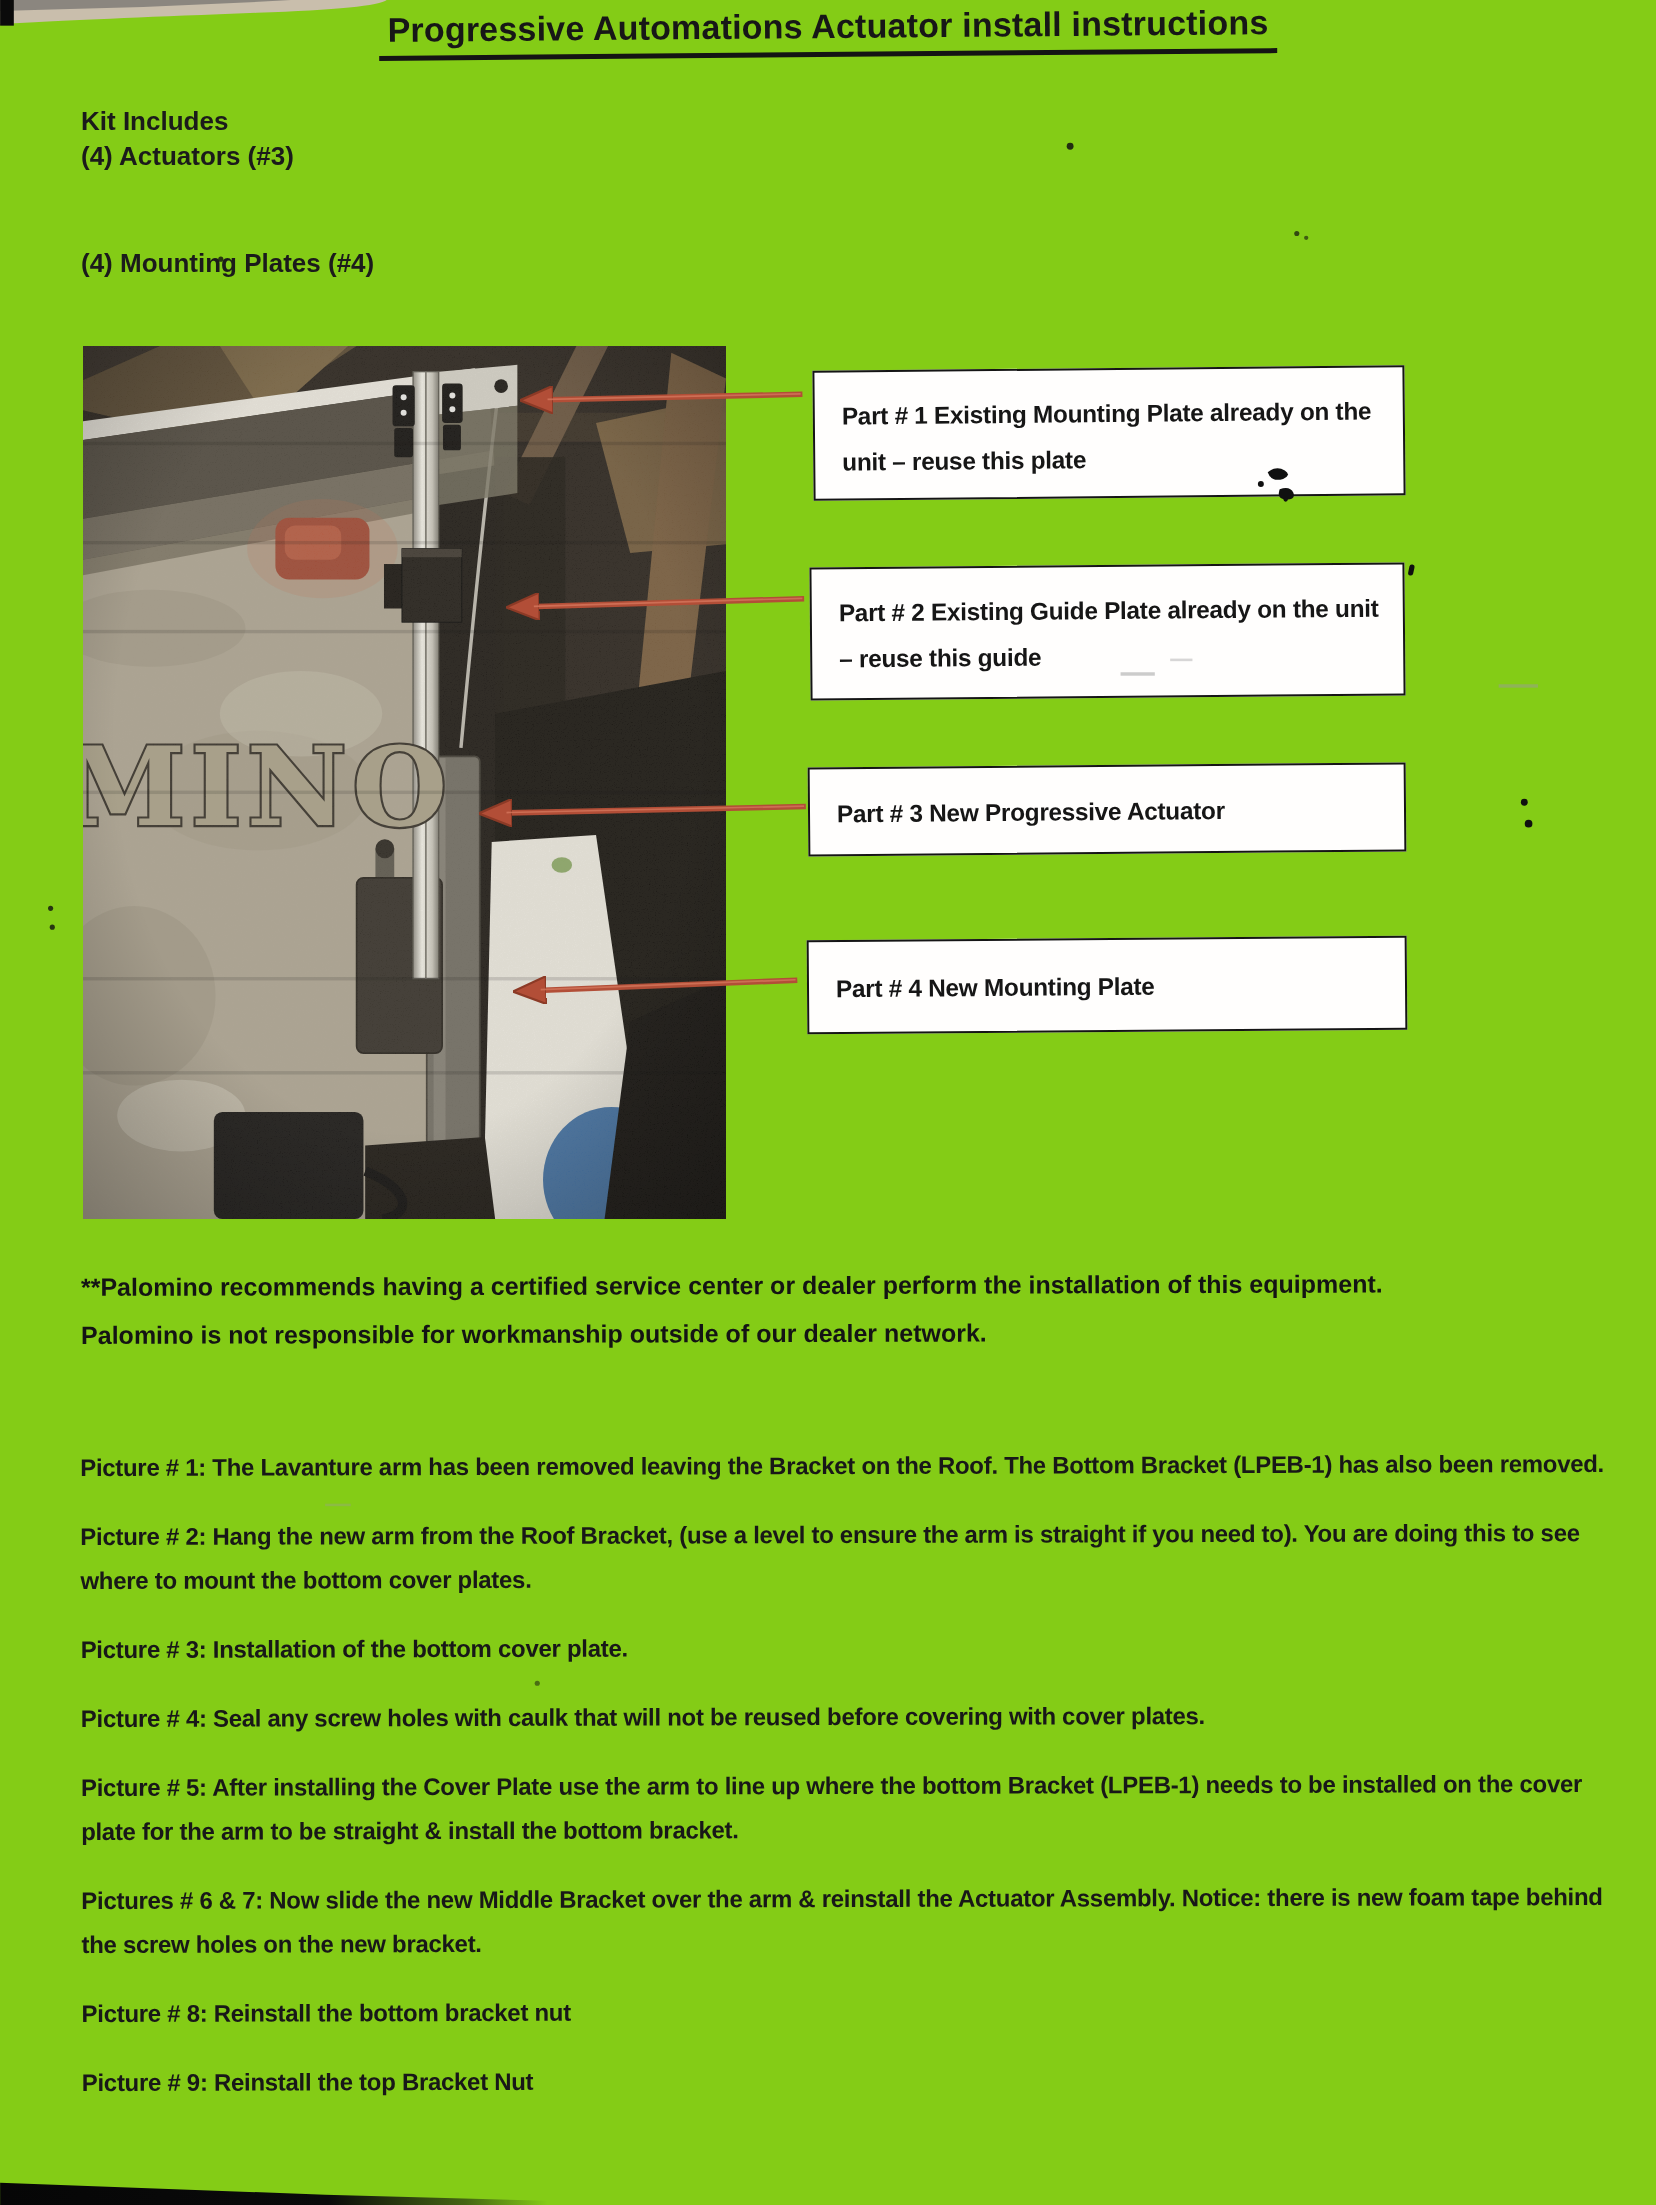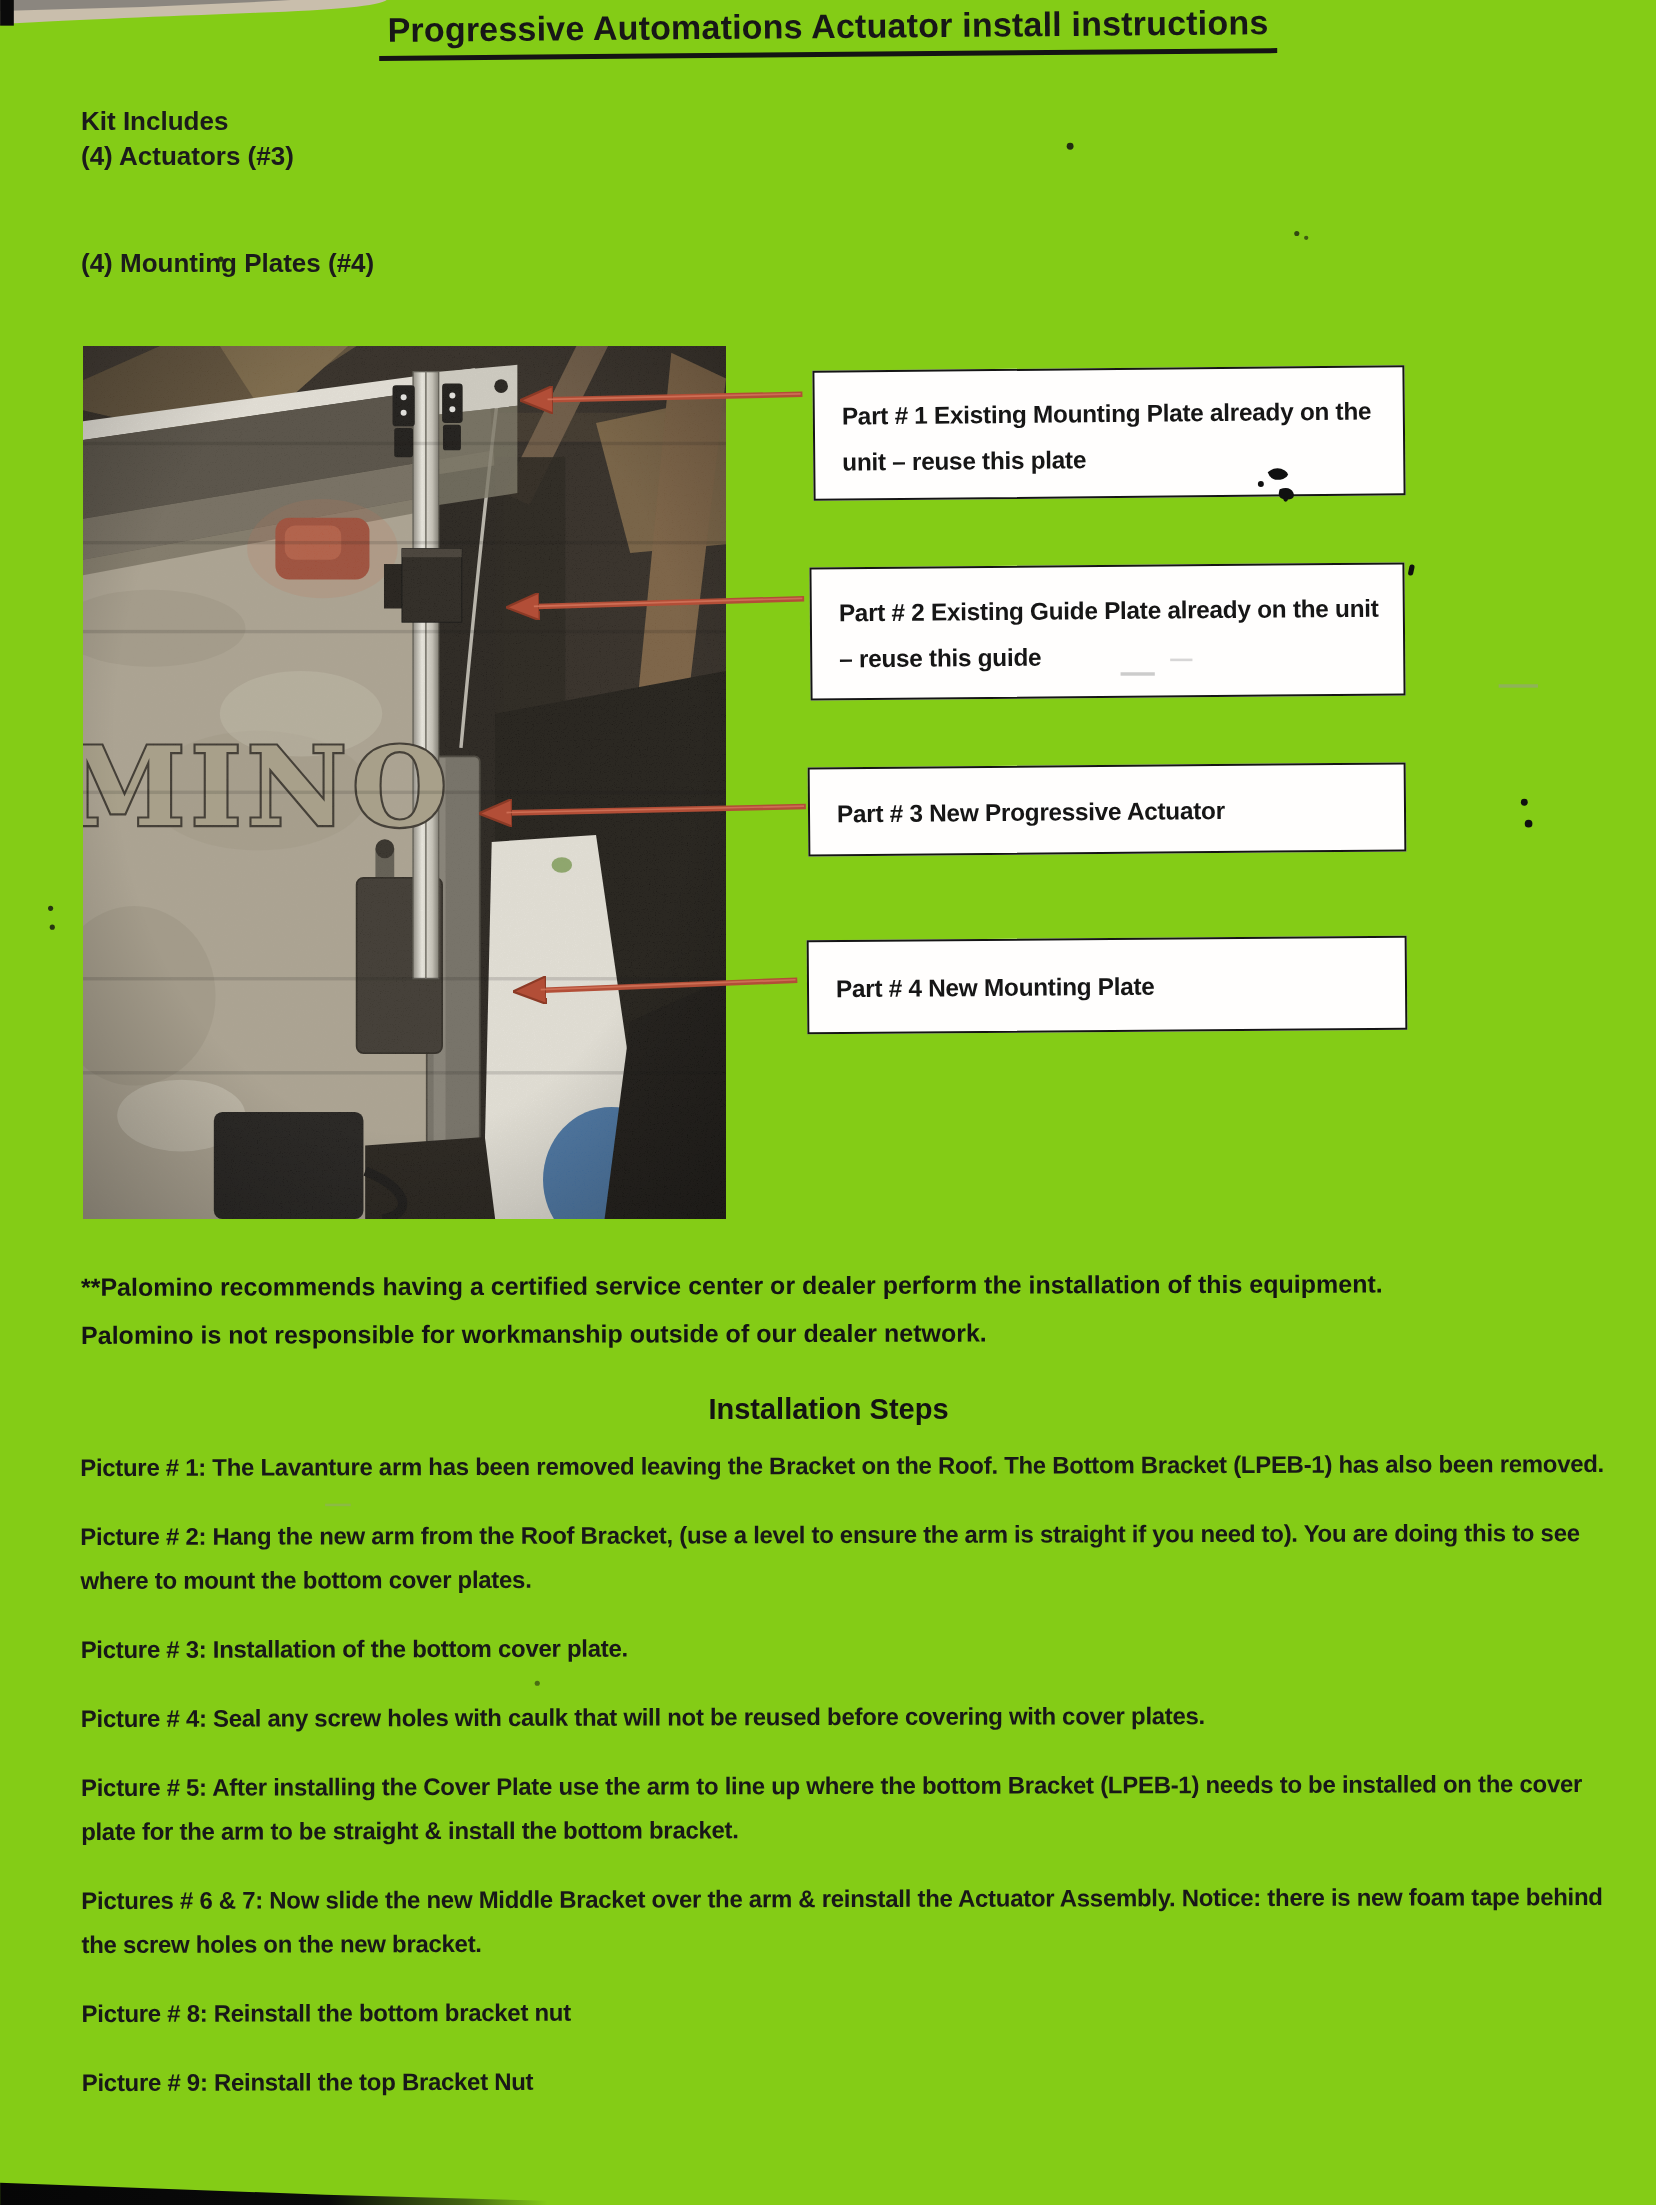--- a/index.html
+++ b/index.html
@@ -243,21 +243,20 @@
       <rect x="1368" y="770" width="26" height="3" opacity="0.4"></rect>
       <rect x="380" y="1758" width="30" height="3" opacity="0.35"></rect>
     </g>
   </svg>
 
   <div class="abs disclaimer">
     <div>**Palomino recommends having a certified service center or dealer perform the installation of this equipment.</div>
     <div>Palomino is not responsible for workmanship outside of our dealer network.</div>
   </div>
 
-  <div class="abs steps-heading">Installation Steps</div>
 
   <div class="abs steps">
     <p>Picture # 1: The Lavanture arm has been removed leaving the Bracket on the Roof. The Bottom Bracket (LPEB-1) has also been removed.</p>
     <p>Picture # 2:  Hang the new arm from the Roof Bracket, (use a level to ensure the arm is straight if you need to). You are doing this to see where to mount the bottom cover plates.</p>
     <p>Picture # 3: Installation of the bottom cover plate.</p>
     <p>Picture # 4: Seal any screw holes with caulk that will not be reused before covering with cover plates.</p>
     <p>Picture # 5: After installing the Cover Plate use the arm to line up where the bottom Bracket (LPEB-1) needs to be installed on the cover plate for the arm to be straight &amp; install the bottom bracket.</p>
     <p>Pictures # 6 &amp; 7: Now slide the new Middle Bracket over the arm &amp; reinstall the Actuator Assembly. Notice: there is new foam tape behind the screw holes on the new bracket.</p>
     <p>Picture # 8: Reinstall the bottom bracket nut</p>
     <p>Picture # 9: Reinstall the top Bracket Nut</p>

